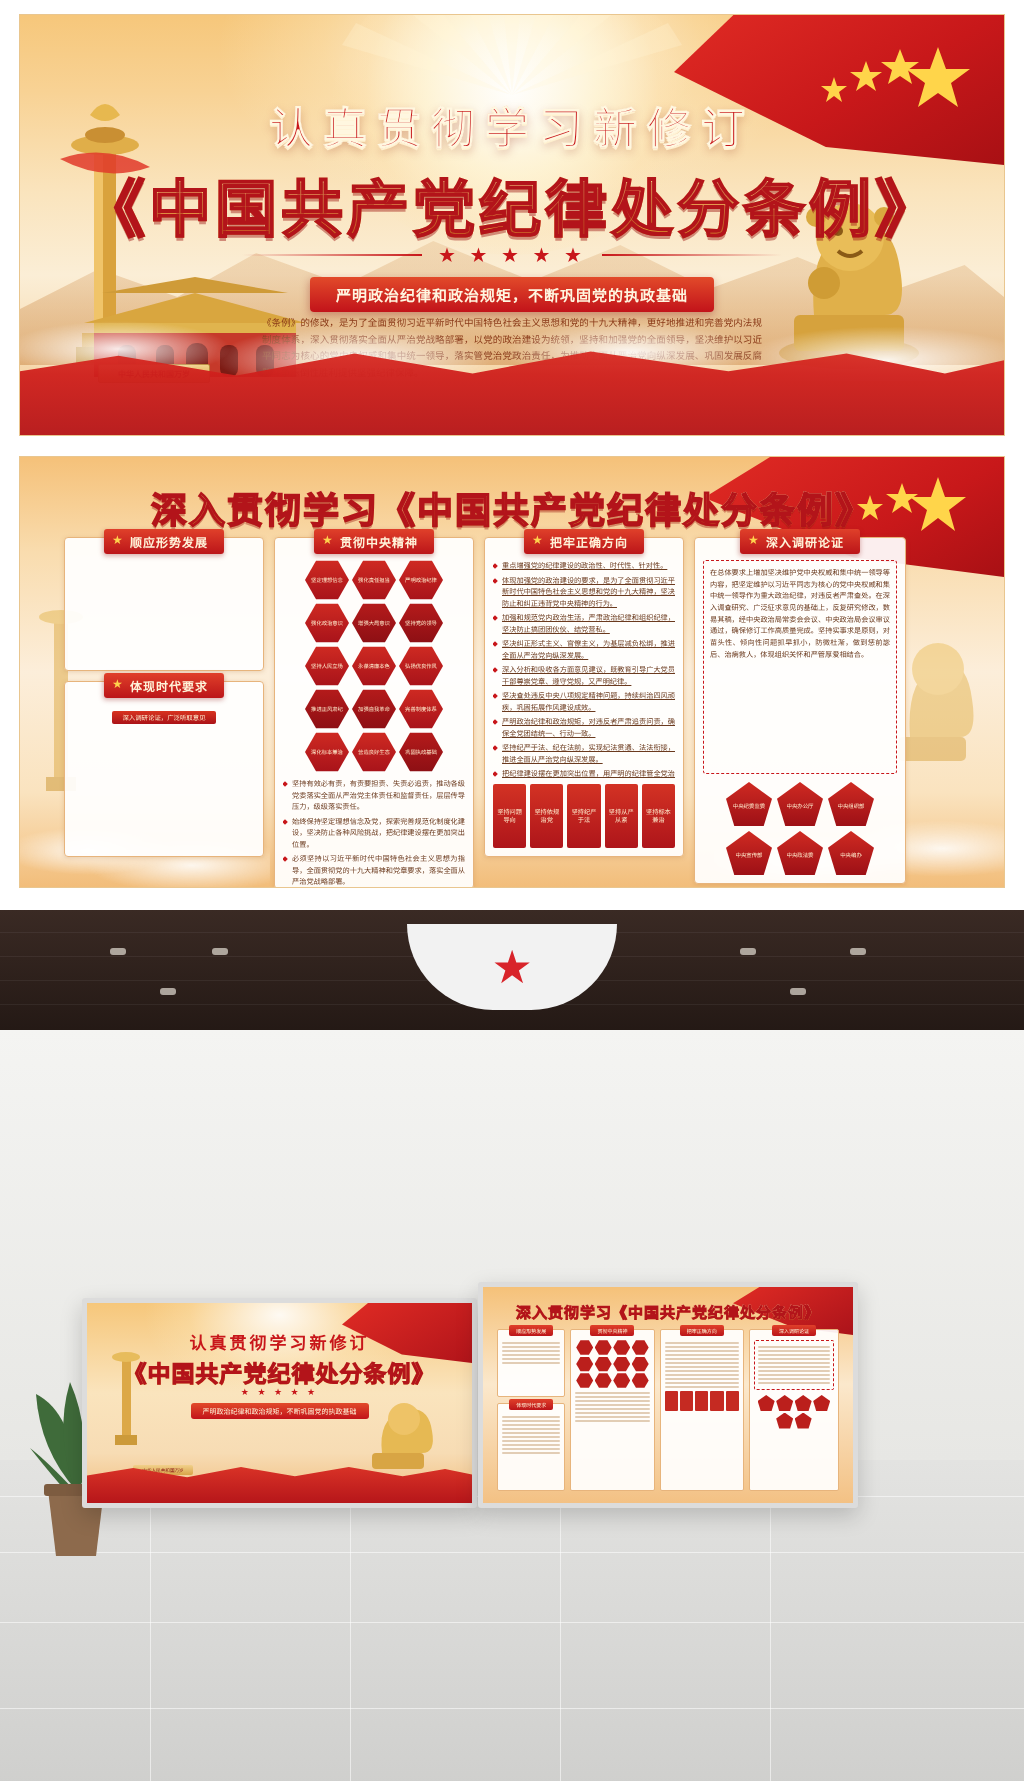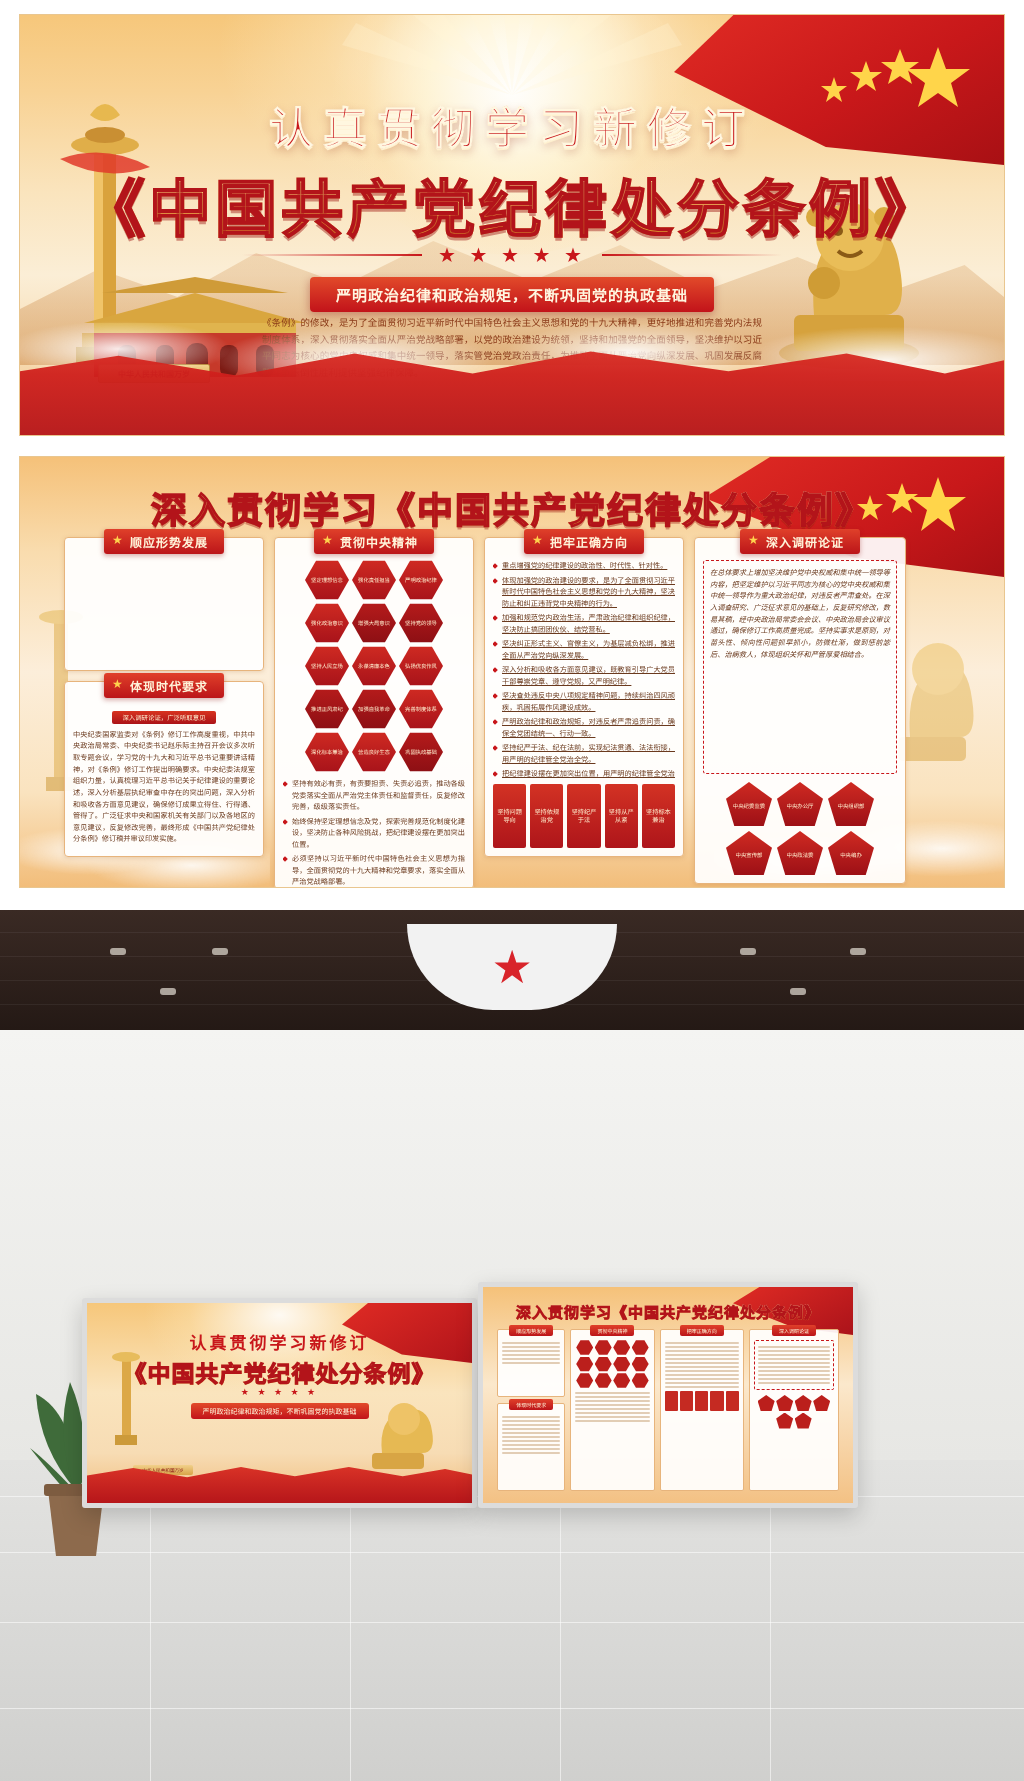--- a/index.html
+++ b/index.html
@@ -341,21 +341,20 @@
           </div>
         </div>
         <div class="card" style="height:182px;">
           <div class="card-hd">
             <span class="star">★</span>
             <span>体现时代要求</span>
           </div>
           <div style="text-align:center;margin:2px 0 5px 0;">
             <span style="display:inline-block;background:linear-gradient(180deg,#d8331f,#ab1318);color:#ffeccd;font-size:6.4px;padding:2px 10px;border-radius:2px;">深入调研论证，广泛听取意见</span>
           </div>
-          <div class="body-txt" style="max-height:136px;overflow:hidden;">中央纪委国家监委对《条例》修订工作高度重视，中共中央政治局常委、中央纪委书记赵乐际主持召开会议多次听取专题会议，学习党的十九大和习近平总书记重要讲话精神，对《条例》修订工作提出明确要求。中央纪委法规室组织力量，认真梳理习近平总书记关于纪律建设的重要论述，深入分析基层执纪审查中存在的突出问题，深入分析和吸收各方面意见建议，确保修订成果立得住、行得通、管得了。广泛征求中央和国家机关有关部门以及各地区的意见建议，反复修改完善，最终形成《中国共产党纪律处分条例》修订稿并审议印发实施。</div>
         </div>
       </div>
 
       <div class="p2-col col2">
         <div class="card" style="height:320px;">
           <div class="card-hd">
             <span class="star">★</span>
             <span>贯彻中央精神</span>
           </div>
           <div class="hex-wrap">
@@ -369,21 +368,21 @@
             <div class="hex">永葆清廉本色</div>
             <div class="hex">弘扬优良作风</div>
             <div class="hex dark">推进正风肃纪</div>
             <div class="hex dark">加强自我革命</div>
             <div class="hex">完善制度体系</div>
             <div class="hex">深化标本兼治</div>
             <div class="hex">营造良好生态</div>
             <div class="hex dark">巩固执政基础</div>
           </div>
           <ul class="bullet-list ul-reset" style="max-height:188px;overflow:hidden;">
-            <li>坚持有效必有责，有责要担责、失责必追责，推动各级党委落实全面从严治党主体责任和监督责任，反复修改完善，级级落实责任。</li>
+            <li>坚持有效必有责，有责要担责、失责必追责，推动各级党委落实全面从严治党主体责任和监督责任，层层传导压力，级级落实责任。</li>
             <li>始终保持坚定理想信念及党，探索完善规范化制度化建设，坚决防止各种风险挑战，把纪律建设摆在更加突出位置。</li>
             <li>必须坚持以习近平新时代中国特色社会主义思想为指导，全面贯彻党的十九大精神和党章要求，落实全面从严治党战略部署。</li>
 
           </ul>
         </div>
       </div>
 
       <div class="p2-col col3">
         <div class="card" style="height:320px;">
           <div class="card-hd">
@@ -391,40 +390,40 @@
             <span>把牢正确方向</span>
           </div>
           <ul class="bullet-list ul-reset" style="max-height:218px;overflow:hidden;text-decoration:underline;">
             <li>重点增强党的纪律建设的政治性、时代性、针对性。</li>
             <li>体现加强党的政治建设的要求，是为了全面贯彻习近平新时代中国特色社会主义思想和党的十九大精神，坚决防止和纠正违背党中央精神的行为。</li>
             <li>加强和规范党内政治生活，严肃政治纪律和组织纪律，坚决防止搞团团伙伙、结党营私。</li>
             <li>坚决纠正形式主义、官僚主义，为基层减负松绑，推进全面从严治党向纵深发展。</li>
             <li>深入分析和吸收各方面意见建议，既教育引导广大党员干部尊崇党章、遵守党规，又严明纪律。</li>
             <li>坚决查处违反中央八项规定精神问题，持续纠治四风顽疾，巩固拓展作风建设成效。</li>
             <li>严明政治纪律和政治规矩，对违反者严肃追责问责，确保全党团结统一、行动一致。</li>
-            <li>坚持纪严于法、纪在法前，实现纪法贯通、法法衔接，用严明的纪律管全党治全党。</li>
+            <li>坚持纪严于法、纪在法前，实现纪法贯通、法法衔接，推进全面从严治党向纵深发展。</li>
             <li>把纪律建设摆在更加突出位置，用严明的纪律管全党治全党。</li>
           </ul>
           <div class="arrow-row">
             <div class="arrow-box">坚持问题导向</div>
             <div class="arrow-box">坚持依规治党</div>
             <div class="arrow-box">坚持纪严于法</div>
             <div class="arrow-box">坚持从严从紧</div>
             <div class="arrow-box">坚持标本兼治</div>
           </div>
         </div>
       </div>
 
       <div class="p2-col col4">
         <div class="card" style="height:320px;">
           <div class="card-hd">
             <span class="star">★</span>
             <span>深入调研论证</span>
           </div>
-          <div class="dashed-box" style="height:200px;overflow:hidden;font-style:italic;">
+          <div class="dashed-box" style="height:200px;overflow:hidden;">
             <div class="body-txt">在总体要求上增加坚决维护党中央权威和集中统一领导等内容，把坚定维护以习近平同志为核心的党中央权威和集中统一领导作为重大政治纪律，对违反者严肃查处。在深入调查研究、广泛征求意见的基础上，反复研究修改，数易其稿，经中央政治局常委会会议、中央政治局会议审议通过，确保修订工作高质量完成。坚持实事求是原则，对苗头性、倾向性问题抓早抓小，防微杜渐，做到惩前毖后、治病救人，体现组织关怀和严管厚爱相结合。</div>
           </div>
           <div class="penta-grid">
             <div class="penta">中央纪委监委</div>
             <div class="penta">中央办公厅</div>
             <div class="penta">中央组织部</div>
             <div class="penta">中央宣传部</div>
             <div class="penta">中央政法委</div>
             <div class="penta">中央编办</div>
           </div>

